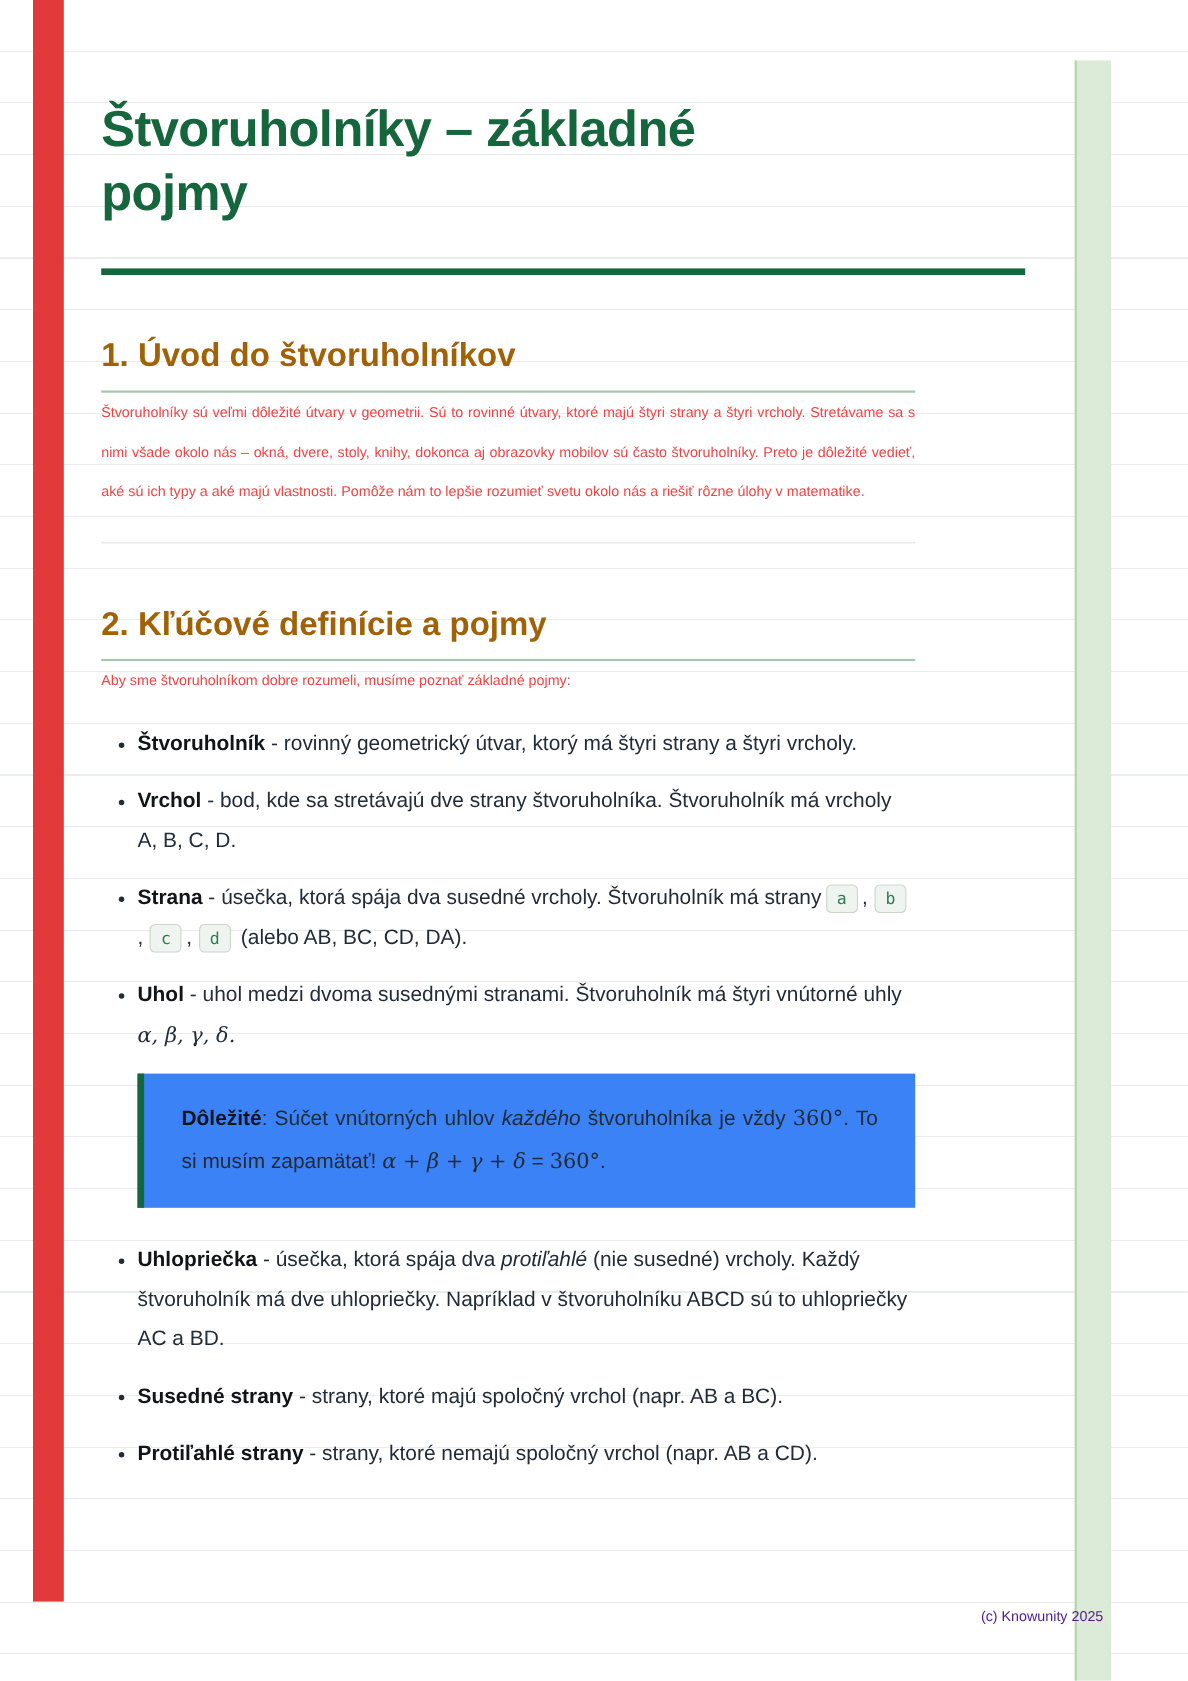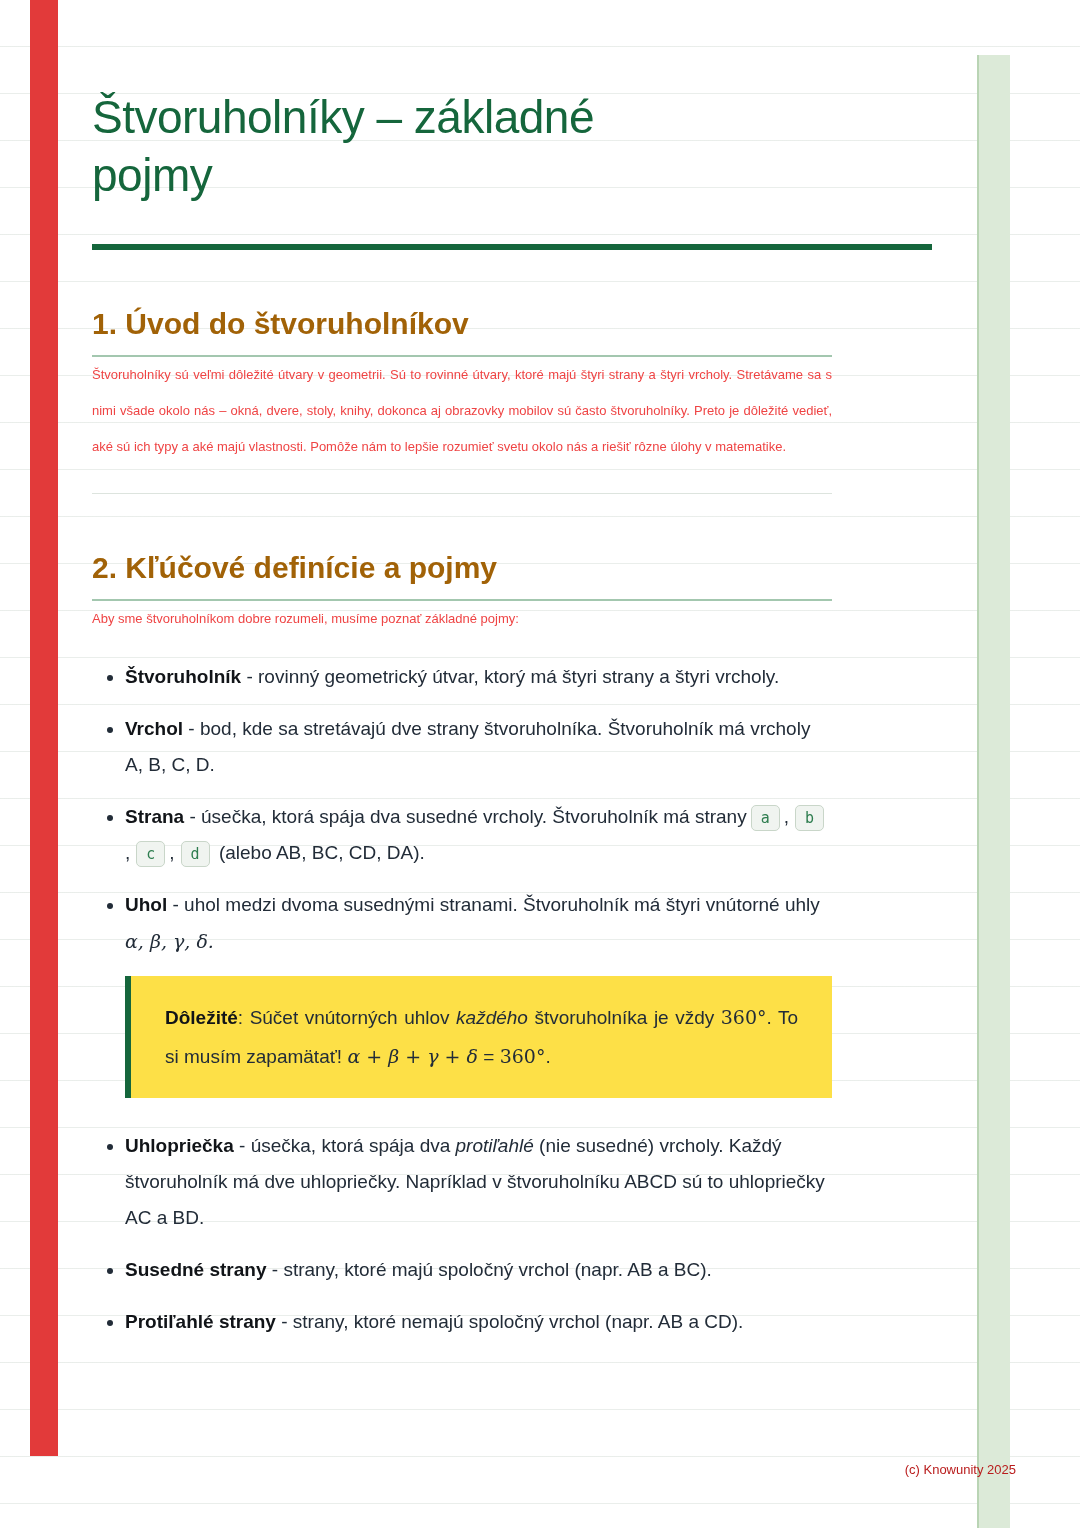--- a/index.html
+++ b/index.html
@@ -21,21 +21,21 @@
     background:#e23a3a; z-index:1;
   }
   .green-strip {
     position:absolute; left:977px; top:55px; width:33px; height:1473px;
     background:#dcead8; border-left:2px solid #b9d4b4; z-index:1;
   }
   .content {
     position:absolute; left:92px; top:88px; width:840px; z-index:2;
   }
   .page-title {
-    font-size:46px; line-height:58px; font-weight:normal;
+    font-size:46px; line-height:58px; font-weight:bold;
     color:#15663c; letter-spacing:-0.5px;
   }
   .title-rule { width:840px; height:6px; background:#15663c; margin-top:40px; }
   .section-heading {
     font-size:30px; line-height:38px; font-weight:bold; color:#a16207;
     margin-top:55px;
   }
   .section-rule { width:740px; height:2px; background:#a3c7af; margin-top:12px; }
   .para {
     width:740px; font-size:13px; line-height:36px;
@@ -57,31 +57,31 @@
     color:#2e7d4f;
     background:#f0f4f0;
     border:1px solid #c9d6c9;
     border-radius:5px;
     padding:5px 9px 4px;
     margin:0 4px;
   }
   .chip-sep { margin-right:2px; }
   .callout {
     width:707px; margin-left:33px; margin-top:14px;
-    background:#fde047;
+    background:#3b82f6;
     border-left:6px solid #15663c;
     padding:22px 34px;
     font-size:19px; line-height:38px;
     text-align:justify;
   }
   .callout .co-label { font-weight:bold; color:#111418; }
   .bullets.after-callout { margin-top:30px; }
   .footer {
-    position:absolute; right:64px; top:1462px;
-    font-size:13px; color:#b91c1c; z-index:3;
+    position:absolute; right:77px; top:1462px;
+    font-size:13px; color:#4c1d95; z-index:3;
   }
 </style>
 </head>
 <body>
 
 <div class="ruled-bg"></div>
 <div class="red-strip"></div>
 <div class="green-strip"></div>
 
 <main class="content">

